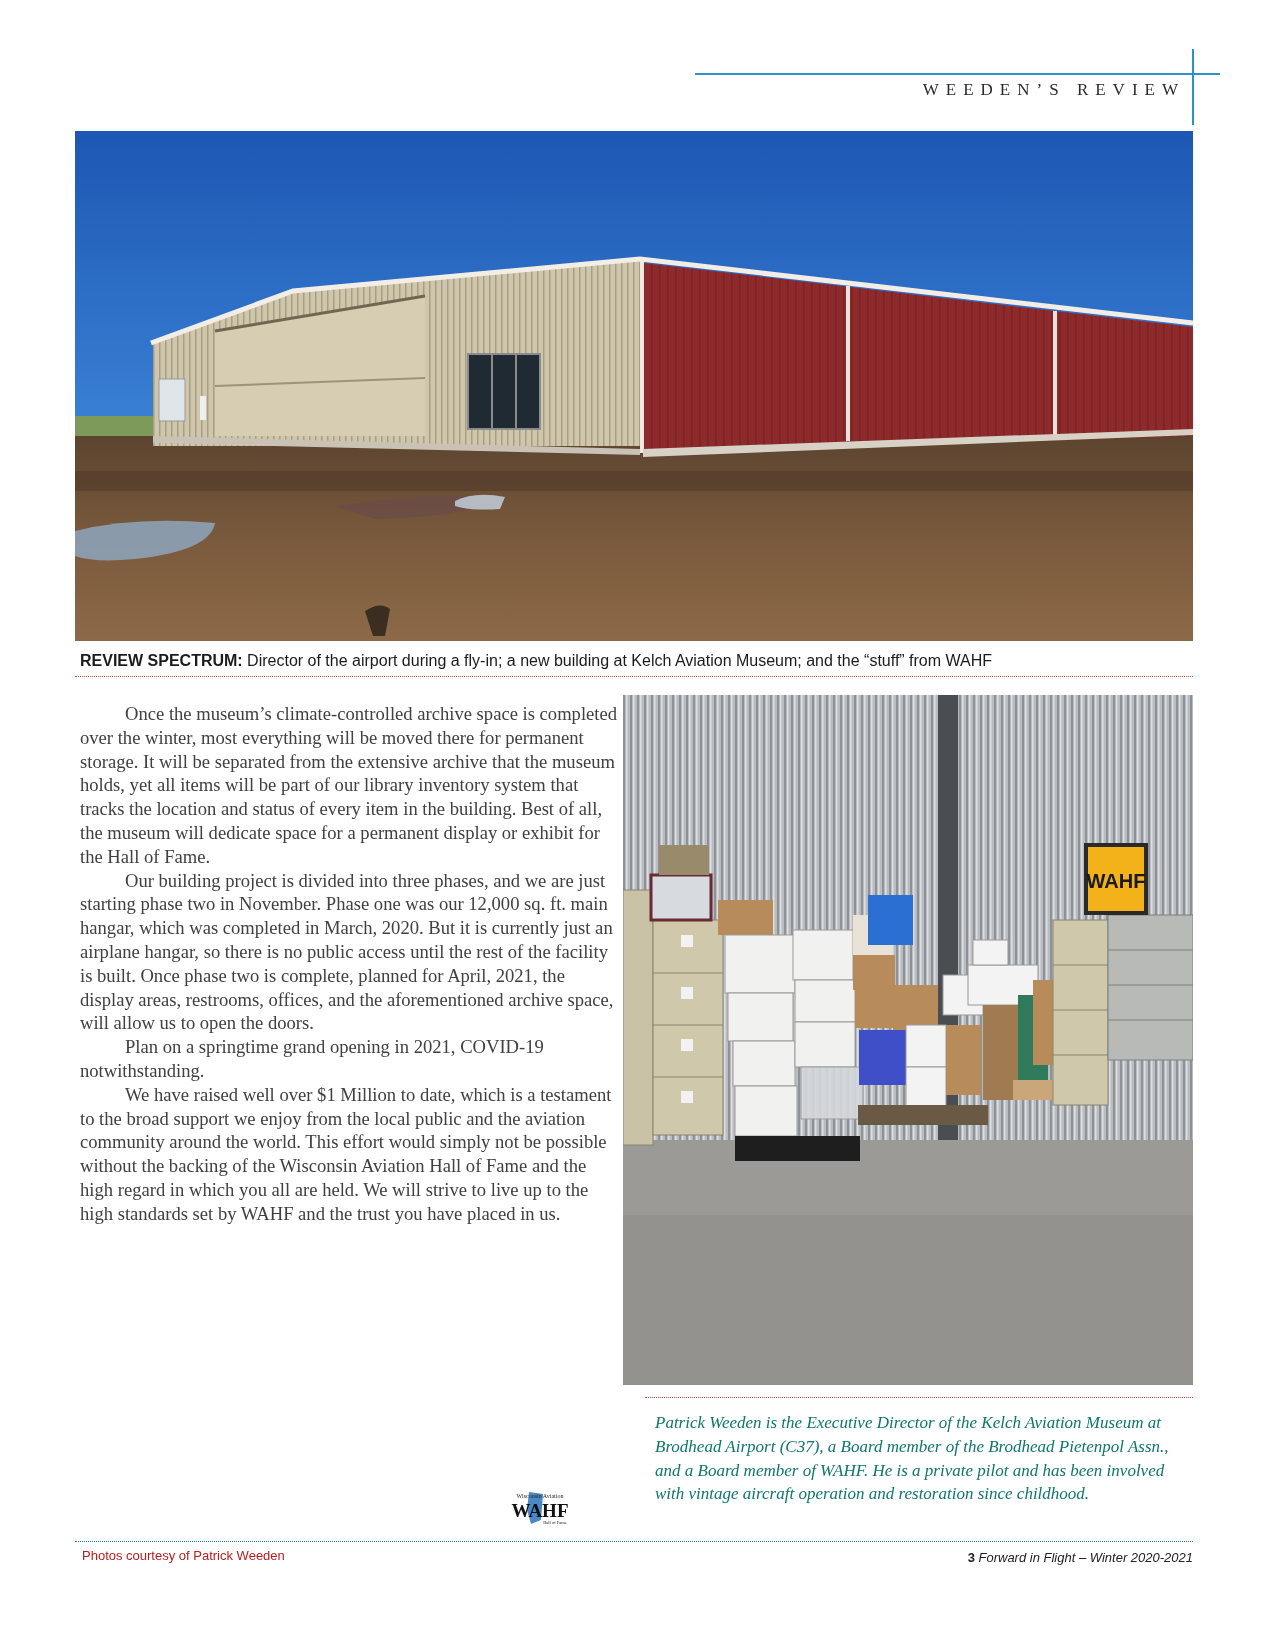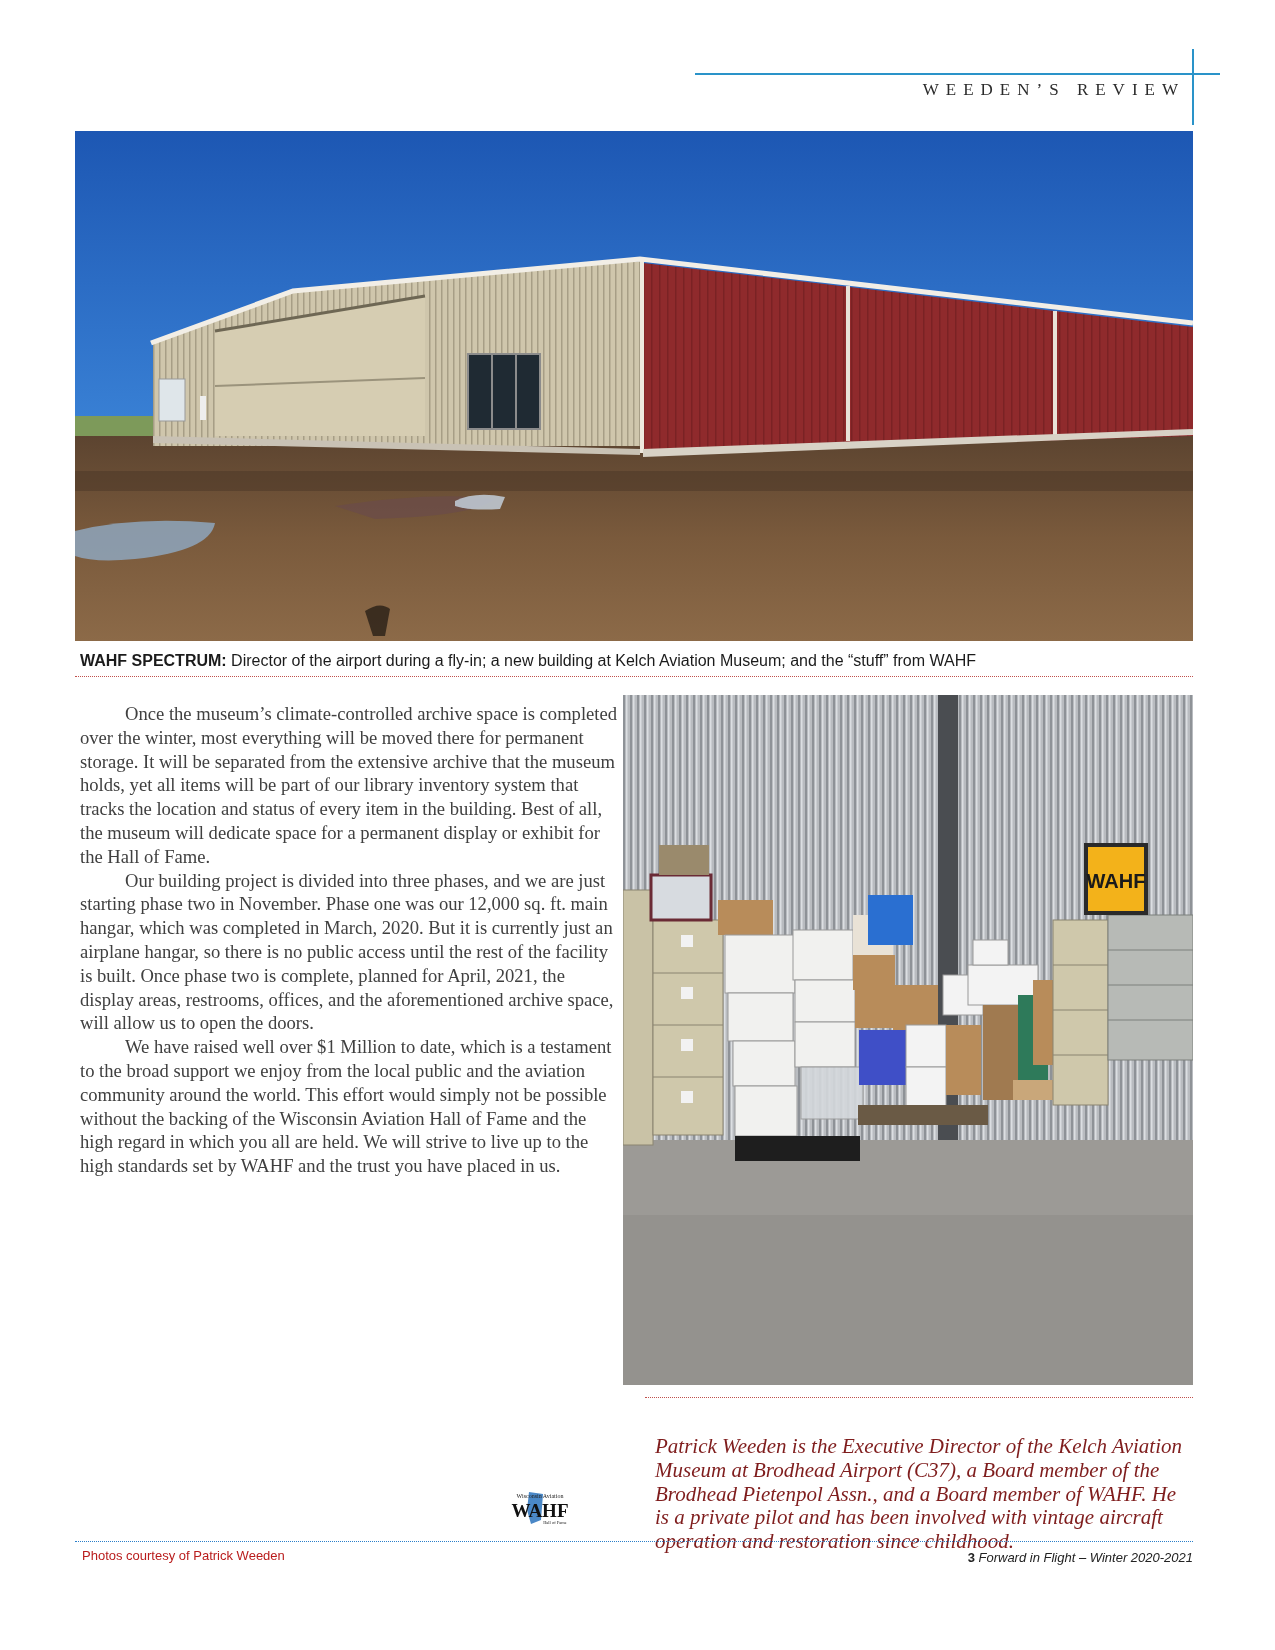--- a/index.html
+++ b/index.html
@@ -21,21 +21,21 @@
 
   
   .body-col { position: absolute; left: 80px; top: 702px; width: 540px; font-family: "Liberation Serif", serif; font-size: 18.6px; line-height: 23.8px; color: #404040; }
   .body-col p { margin: 0; text-indent: 45px; }
 
   
   .photo-right { position: absolute; left: 623px; top: 695px; width: 570px; height: 690px; overflow: hidden; }
   .photo-right svg { display: block; width: 100%; height: 100%; }
 
   
-  .bio { position: absolute; left: 655px; top: 1411px; width: 540px; font-family: "Liberation Serif", serif; font-style: italic; font-size: 21px; line-height: 23.8px; color: #7f1d1d; margin-top: 24px; }
+  .bio { position: absolute; left: 655px; top: 1411px; width: 540px; font-family: "Liberation Serif", serif; font-style: italic; font-size: 17px; line-height: 23.8px; color: #0f766e; }
 
   
   .logo { position: absolute; left: 505px; top: 1490px; width: 70px; height: 36px; }
 
   
   .dotted-blue { position: absolute; left: 75px; top: 1541px; width: 1118px; border-top: 1px dotted #2a7fc9; }
   .foot-left { position: absolute; left: 82px; top: 1548px; font-family: "Liberation Sans", sans-serif; font-size: 13px; color: #b91c1c; }
   .foot-right { position: absolute; right: 82px; top: 1550px; font-family: "Liberation Sans", sans-serif; font-size: 13px; font-style: italic; color: #222; }
   .foot-right b { font-style: normal; font-weight: bold; }
 </style>
@@ -99,26 +99,27 @@
     <line x1="567" y1="130" x2="567" y2="322" stroke="#efe9df" stroke-width="4"></line>
     <polyline points="76,212 218,160 565,128 1118,192" fill="none" stroke="#f2eee6" stroke-width="5"></polyline>
 
     <polygon points="78,305 565,318 565,324 78,312" fill="#c9c2b5"></polygon>
     <polygon points="568,318 1118,298 1118,304 568,326" fill="#d8d2c6"></polygon>
 
     <path d="M290 480 Q305 470 315 478 L310 505 L298 505 Z" fill="#1b1510" opacity="0.7"></path>
   </svg>
 </div>
 
-<div class="caption"><b>WAHF SPECTRUM:</b><span> Director of the airport during a fly-in; a new building at Kelch Aviation Museum; and the “stuff” from WAHF</span></div>
+<div class="caption"><b>REVIEW SPECTRUM:</b><span> Director of the airport during a fly-in; a new building at Kelch Aviation Museum; and the “stuff” from WAHF</span></div>
 <div class="dotted-red" style="left:75px; top:676px; width:1118px;"></div>
 
 <div class="body-col">
   <p>Once the museum’s climate-controlled archive space is completed over the winter, most everything will be moved there for permanent storage. It will be separated from the extensive archive that the museum holds, yet all items will be part of our library inventory system that tracks the location and status of every item in the building. Best of all, the museum will dedicate space for a permanent display or exhibit for the Hall of Fame.</p>
   <p>Our building project is divided into three phases, and we are just starting phase two in November. Phase one was our 12,000 sq. ft. main hangar, which was completed in March, 2020. But it is currently just an airplane hangar, so there is no public access until the rest of the facility is built. Once phase two is complete, planned for April, 2021, the display areas, restrooms, offices, and the aforementioned archive space, will allow us to open the doors.</p>
+  <p>Plan on a springtime grand opening in 2021, COVID-19 notwithstanding.</p>
   <p>We have raised well over $1 Million to date, which is a testament to the broad support we enjoy from the local public and the aviation community around the world. This effort would simply not be possible without the backing of the Wisconsin Aviation Hall of Fame and the high regard in which you all are held. We will strive to live up to the high standards set by WAHF and the trust you have placed in us.</p>
 </div>
 
 <div class="photo-right">
   <svg viewBox="0 0 570 690" preserveAspectRatio="none">
     <defs>
       <pattern id="corr" width="7" height="10" patternUnits="userSpaceOnUse">
         <rect width="7" height="10" fill="#b9bcc0"></rect>
         <rect width="2" height="10" fill="#8e9297"></rect>
         <rect x="3" width="1.5" height="10" fill="#dcdfe2"></rect>

